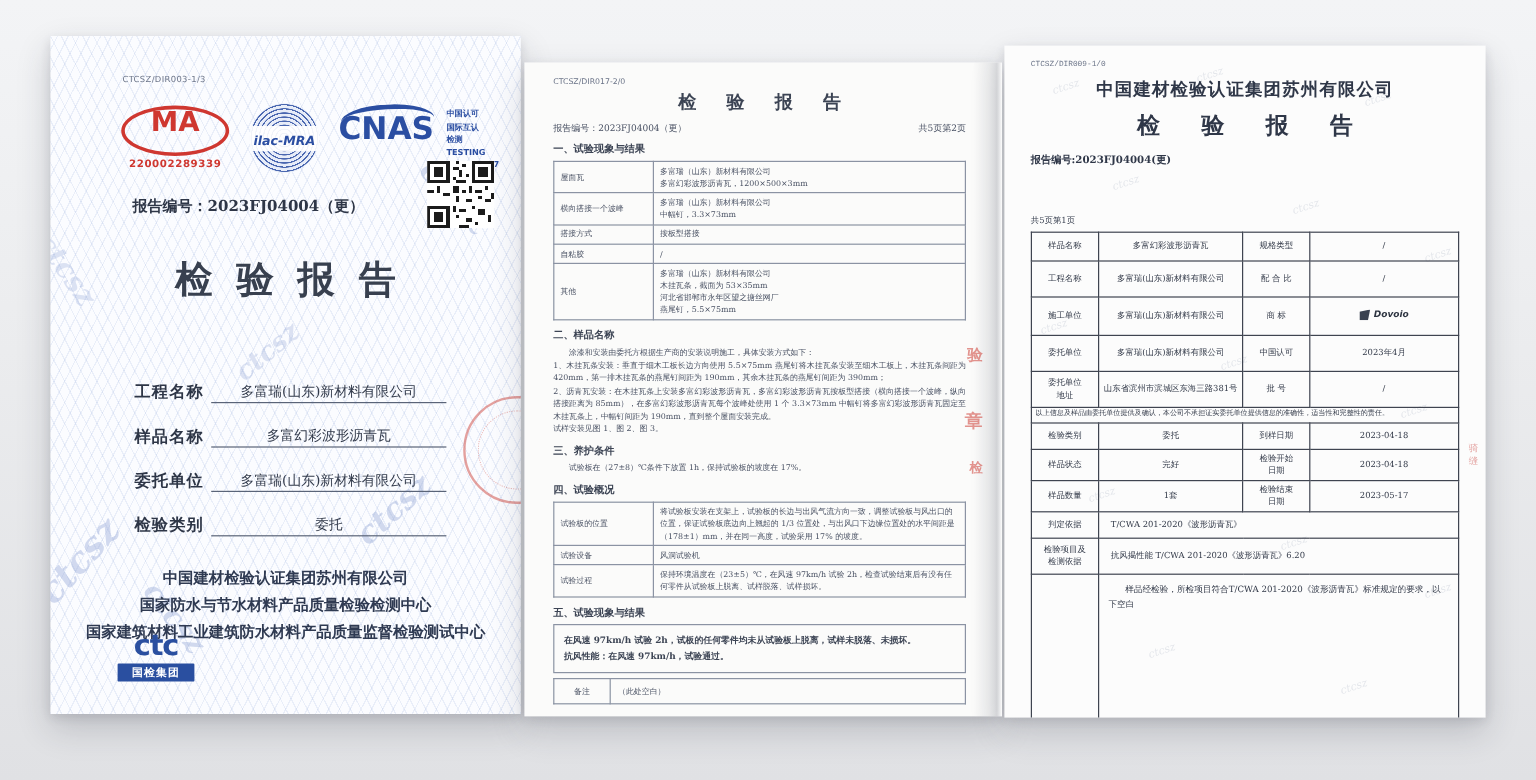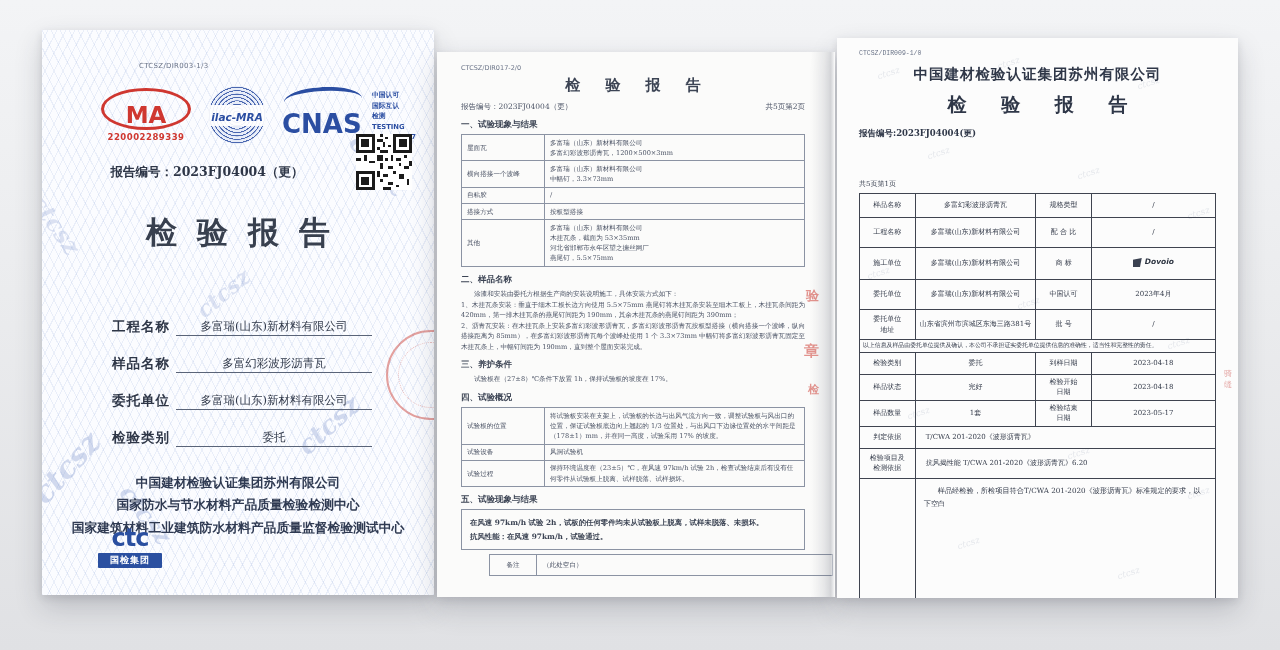--- a/index.html
+++ b/index.html
@@ -13,41 +13,41 @@
     box-shadow:0 12px 26px rgba(40,45,60,.20),0 3px 8px rgba(40,45,60,.12);}
   
   .doc-left{left:42px;top:30px;width:392px;height:565px;
     background:
       repeating-linear-gradient(63deg,rgba(116,146,208,.13) 0 1px,transparent 1px 8px),
       repeating-linear-gradient(-63deg,rgba(116,146,208,.13) 0 1px,transparent 1px 8px),
       #fbfcff;}
   .wm{position:absolute;font-style:italic;font-weight:bold;color:#93a6d6;opacity:.40;
       font-family:"DejaVu Serif",serif;pointer-events:none;}
   .doc-code{position:absolute;font-size:7px;color:#6b7488;letter-spacing:.3px;
-      font-family:"DejaVu Sans","Liberation Sans",sans-serif;margin-left:37px;}
+      font-family:"DejaVu Sans","Liberation Sans",sans-serif;}
   .l-code{left:60px;top:32px;}
   .logo-row{position:absolute;left:48px;top:56px;width:320px;height:64px;}
   .cma{position:absolute;left:8px;top:2px;width:96px;text-align:center;}
   .cma-oval{width:84px;height:36px;border:3px solid #cf3730;border-radius:50%;
-      margin:0 auto;display:flex;align-items:flex-end;justify-content:center;position:relative;}
+      margin:0 auto;display:flex;align-items:flex-start;justify-content:center;position:relative;}
   .cma-oval span{font-family:"DejaVu Sans","Liberation Sans",sans-serif;
       font-weight:bold;font-size:23px;color:#cf3730;letter-spacing:0px;line-height:1;}
   .cma-num{font-size:8.5px;color:#cf3730;font-weight:bold;margin-top:2px;
       font-family:"DejaVu Sans",sans-serif;letter-spacing:.5px;}
   .ilac{position:absolute;left:118px;top:0px;width:58px;height:58px;border-radius:50%;
       background:repeating-radial-gradient(circle at 50% 50%,#4a67b0 0 .8px,rgba(255,255,255,0) 1.2px 3.4px),#e8edf8;
       display:flex;align-items:center;justify-content:flex-end;overflow:hidden;}
   .ilac-band{background:rgba(255,255,255,.92);width:100%;text-align:center;padding:1px 0;}
   .ilac-band span{color:#2b4ea2;font-weight:bold;font-style:italic;font-size:10.5px;
       font-family:"DejaVu Sans",sans-serif;}
   .cnas{position:absolute;left:192px;top:8px;}
   .cnas-swoosh{position:absolute;left:2px;top:-7px;width:78px;height:22px;
       border-top:4px solid #2b4ea2;border-radius:50%;transform:rotate(-3deg);}
   .cnas-text{font-family:"DejaVu Sans","Liberation Sans",sans-serif;font-weight:bold;
-      font-size:26px;color:#2b4ea2;letter-spacing:0px;line-height:1.1;margin-top:16px;}
+      font-size:26px;color:#2b4ea2;letter-spacing:0px;line-height:1.1;}
   .cnas-side{position:absolute;left:282px;top:4px;width:52px;color:#2b4ea2;
       font-size:6.8px;line-height:1.55;font-weight:bold;white-space:pre-line;
       font-family:"DejaVu Sans",sans-serif;}
   .report-line{position:absolute;left:0;top:134px;width:330px;text-align:center;
       font-size:12.5px;font-weight:bold;color:#2e3647;}
   .qr{position:absolute;right:22px;top:104px;width:56px;height:56px;background:#fff;}
   .l-title{position:absolute;left:0;top:182px;width:100%;text-align:center;
       font-size:31px;font-weight:bold;color:#38404f;letter-spacing:20px;text-indent:20px;}
   .l-fields{position:absolute;left:70px;top:288px;width:260px;}
   .l-field{display:flex;margin-bottom:19px;align-items:flex-end;}
@@ -79,21 +79,21 @@
   .m-sec{font-size:8.5px;font-weight:bold;color:#3c4454;margin:7px 0 3px 0;}
   table{border-collapse:collapse;width:100%;}
   .m-table td{border:1px solid #8b93a3;font-size:6.6px;padding:2.5px 5px;vertical-align:middle;
       line-height:1.55;color:#4a5264;}
   .m-table .lab{width:72px;}
   .pre{white-space:pre-line;}
   .m-par{font-size:6.6px;line-height:1.6;color:#4a5264;text-align:justify;}
   .m-par.ind{text-indent:13px;}
   .m-result{border:1px solid #8b93a3;font-size:7.4px;font-weight:bold;color:#3c4454;
       padding:6px 8px;line-height:1.8;margin-top:3px;}
-  .m-remark{margin-top:0;margin-left:28px;}
+  .m-remark{margin-top:0;}
   .m-remark td{border:1px solid #8b93a3;font-size:6.6px;padding:5px 6px;}
   .m-remark .lab{width:34px;text-align:center;}
   .seam-frag{position:absolute;right:16px;color:rgba(205,62,52,.55);font-size:13px;
       font-weight:bold;filter:blur(.4px);z-index:6;}
   
   .doc-right{left:837px;top:38px;width:401px;height:560px;background:#fcfcfc;color:#3b4252;}
   .gwm{position:absolute;font-style:italic;color:#aab2c2;opacity:.28;font-size:9px;
       transform:rotate(-18deg);font-family:"DejaVu Serif",serif;pointer-events:none;}
   .r-inner{position:absolute;left:22px;right:22px;top:12px;}
   .r-code{font-size:6.5px;color:#6b7488;font-family:Liberation Mono, monospace;}
@@ -252,41 +252,42 @@
         <td class="lab">屋面瓦</td>
         <td class="pre">多富瑞（山东）新材料有限公司
 多富幻彩波形沥青瓦，1200×500×3mm</td>
       </tr>
       <tr>
         <td class="lab">横向搭接一个波峰</td>
         <td class="pre">多富瑞（山东）新材料有限公司
 中幅钉，3.3×73mm</td>
       </tr>
       <tr>
+        <td class="lab">搭接方式</td>
+        <td class="pre">按板型搭接</td>
+      </tr>
+      <tr>
         <td class="lab">自粘胶</td>
         <td class="pre">/</td>
-      </tr>
-      <tr>
-        <td class="lab">搭接方式</td>
-        <td class="pre">按板型搭接</td>
       </tr>
       <tr>
         <td class="lab">其他</td>
         <td class="pre">多富瑞（山东）新材料有限公司
 木挂瓦条，截面为 53×35mm
 河北省邯郸市永年区望之搪丝网厂
 燕尾钉，5.5×75mm</td>
       </tr>
     </tbody>
       </table>
 
     <div class="m-sec">二、样品名称</div>
     <div class="m-par ind">涂漆和安装由委托方根据生产商的安装说明施工，具体安装方式如下：</div>
     <div class="m-par">1、木挂瓦条安装：垂直于细木工板长边方向使用 5.5×75mm 燕尾钉将木挂瓦条安装至细木工板上，木挂瓦条间距为 420mm，第一排木挂瓦条的燕尾钉间距为 190mm，其余木挂瓦条的燕尾钉间距为 390mm；</div>
     <div class="m-par">2、沥青瓦安装：在木挂瓦条上安装多富幻彩波形沥青瓦，多富幻彩波形沥青瓦按板型搭接（横向搭接一个波峰，纵向搭接距离为 85mm），在多富幻彩波形沥青瓦每个波峰处使用 1 个 3.3×73mm 中幅钉将多富幻彩波形沥青瓦固定至木挂瓦条上，中幅钉间距为 190mm，直到整个屋面安装完成。</div>
+    <div class="m-par">试样安装见图 1、图 2、图 3。</div>
 
     <div class="m-sec">三、养护条件</div>
     <div class="m-par ind">试验板在（27±8）℃条件下放置 1h，保持试验板的坡度在 17%。</div>
 
     <div class="m-sec">四、试验概况</div>
     <table class="m-table">
       <tbody>
           <tr>
         <td class="lab">试验板的位置</td>
         <td>将试验板安装在支架上，试验板的长边与出风气流方向一致，调整试验板与风出口的位置，保证试验板底边向上翘起的 1/3 位置处，与出风口下边缘位置处的水平间距是（178±1）mm，并在同一高度，试验采用 17% 的坡度。</td>

